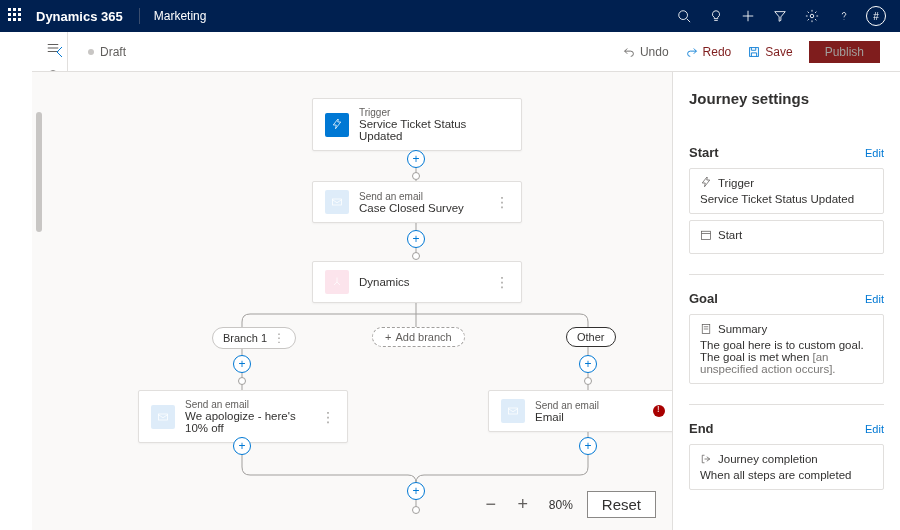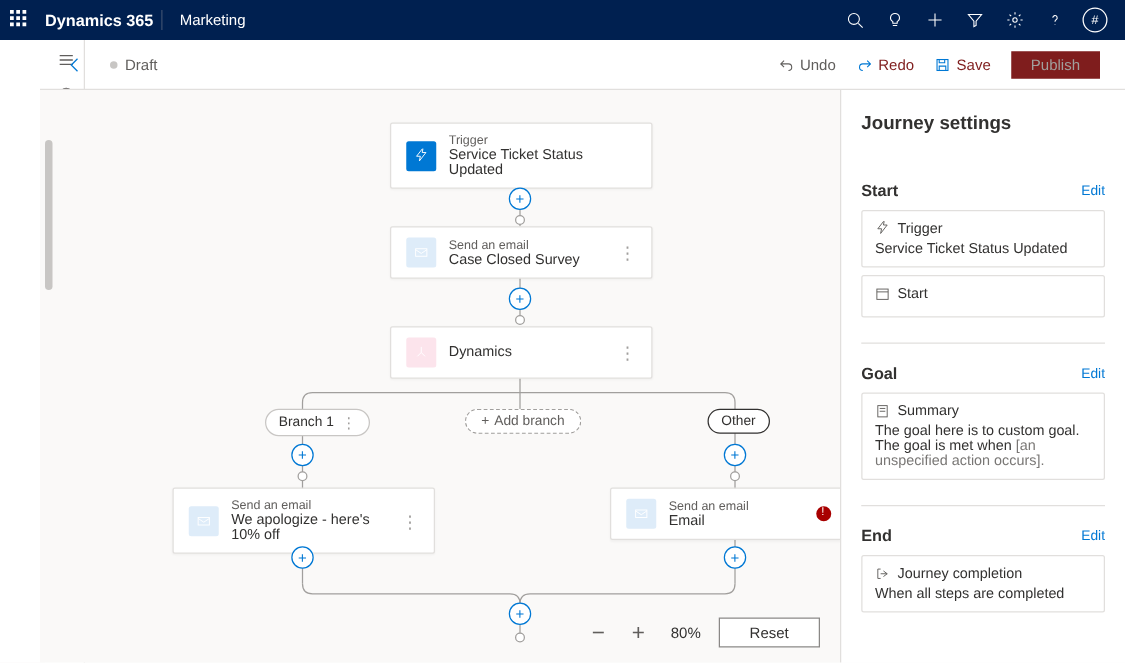--- a/index.html
+++ b/index.html
@@ -2,21 +2,21 @@
 <html><head>
 <meta charset="utf-8">
 <style>
   * { box-sizing: border-box; margin: 0; padding: 0; font-family: "Segoe UI", sans-serif; }
   body { width: 900px; height: 530px; overflow: hidden; background: #fff; color: #323130; font-size: 12px; }
 
   
   .navbar { height: 32px; background: #002050; color: #fff; display: flex; align-items: center; padding: 0 8px; }
   .navbar .waffle { width: 16px; height: 16px; margin-right: 12px; display: grid; grid-template-columns: repeat(3,3px); grid-template-rows: repeat(3,3px); gap: 2px; }
   .navbar .waffle span { background: #fff; }
-  .navbar .brand { font-weight: 600; font-size: 13px; margin-right: 6px; }
+  .navbar .brand { font-weight: 600; font-size: 13px; margin-right: 16px; }
   .navbar .divider { width: 1px; height: 16px; background: #3a4d6e; margin-right: 14px; }
   .navbar .area { font-size: 12px; }
   .navbar .spacer { flex: 1; }
   .navbar .icon-btn { width: 32px; height: 32px; display: flex; align-items: center; justify-content: center; cursor: pointer; }
   .navbar svg { stroke: #fff; fill: none; }
   .avatar { width: 20px; height: 20px; border-radius: 50%; border: 1px solid #fff; display:flex; align-items:center; justify-content:center; font-size:10px; }
 
   
   .leftrail { position: absolute; top: 32px; left: 0; width: 32px; bottom: 0; border-right: 1px solid #e1dfdd; background: #fff; display: flex; flex-direction: column; align-items: center; padding-top: 4px; gap: 4px; margin-left: 36px; }
   .leftrail .rail-btn { width: 28px; height: 24px; display: flex; align-items: center; justify-content: center; cursor: pointer; border-left: 2px solid transparent; }
@@ -78,21 +78,21 @@
   .pill { position:absolute; background:#fff; border:1px solid #c8c6c4; border-radius:12px; padding:3px 10px; font-size:11px; display:flex; align-items:center; gap:6px; }
   .pill.dark { border-color:#323130; }
   .pill .m { color:#a19f9d; font-size:12px; }
 
   .addbranch { position:absolute; border:1px dashed #a19f9d; border-radius:12px; padding:3px 12px; font-size:11px; color:#605e5c; display:flex; align-items:center; gap:4px; background:#fff; cursor:pointer; }
 
   
   .zoom { position:absolute; right:16px; bottom:12px; display:flex; align-items:center; gap:8px; background:transparent; }
   .zoom .zbtn { width:24px; height:24px; display:flex; align-items:center; justify-content:center; font-size:18px; color:#605e5c; cursor:pointer; }
   .zoom .zval { font-size:12px; color:#323130; padding:0 6px; }
-  .zoom .reset { border:1px solid #8a8886; padding:4px 24px; font-size:12px; cursor:pointer; background:#fff; }
+  .zoom .reset { border:1px solid #8a8886; padding:4px 14px; font-size:15px; cursor:pointer; background:#fff; }
 </style>
 </head>
 <body>
 
 <div class="navbar">
   <div class="waffle">
       <span></span>
       <span></span>
       <span></span>
       <span></span>

